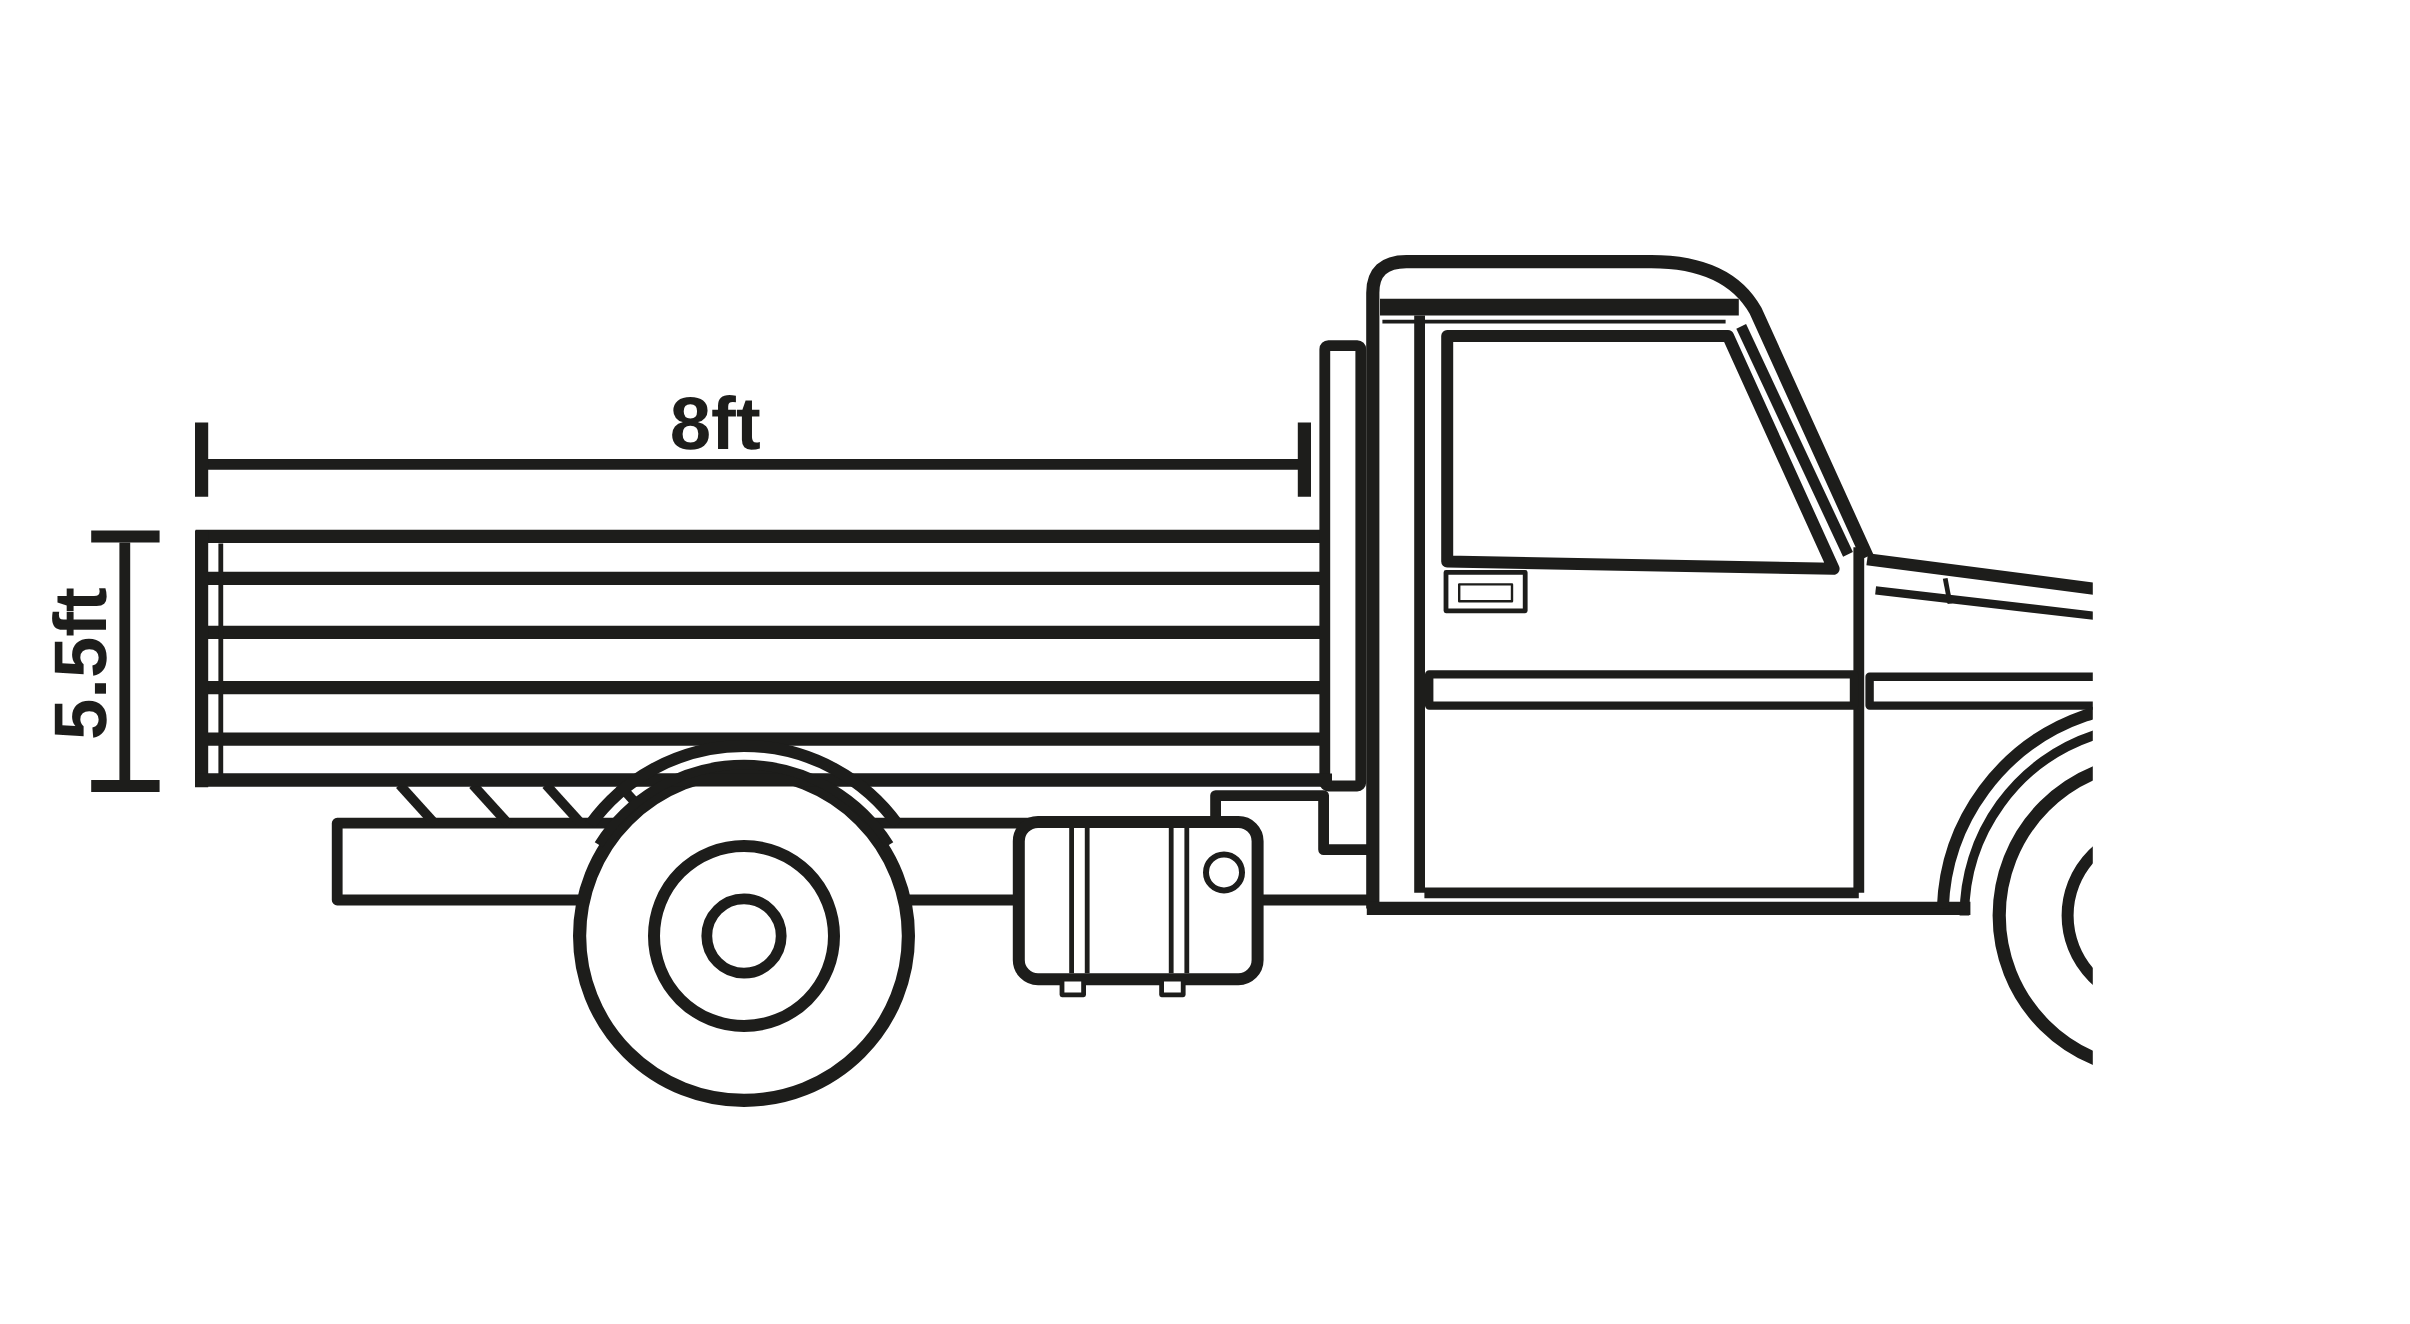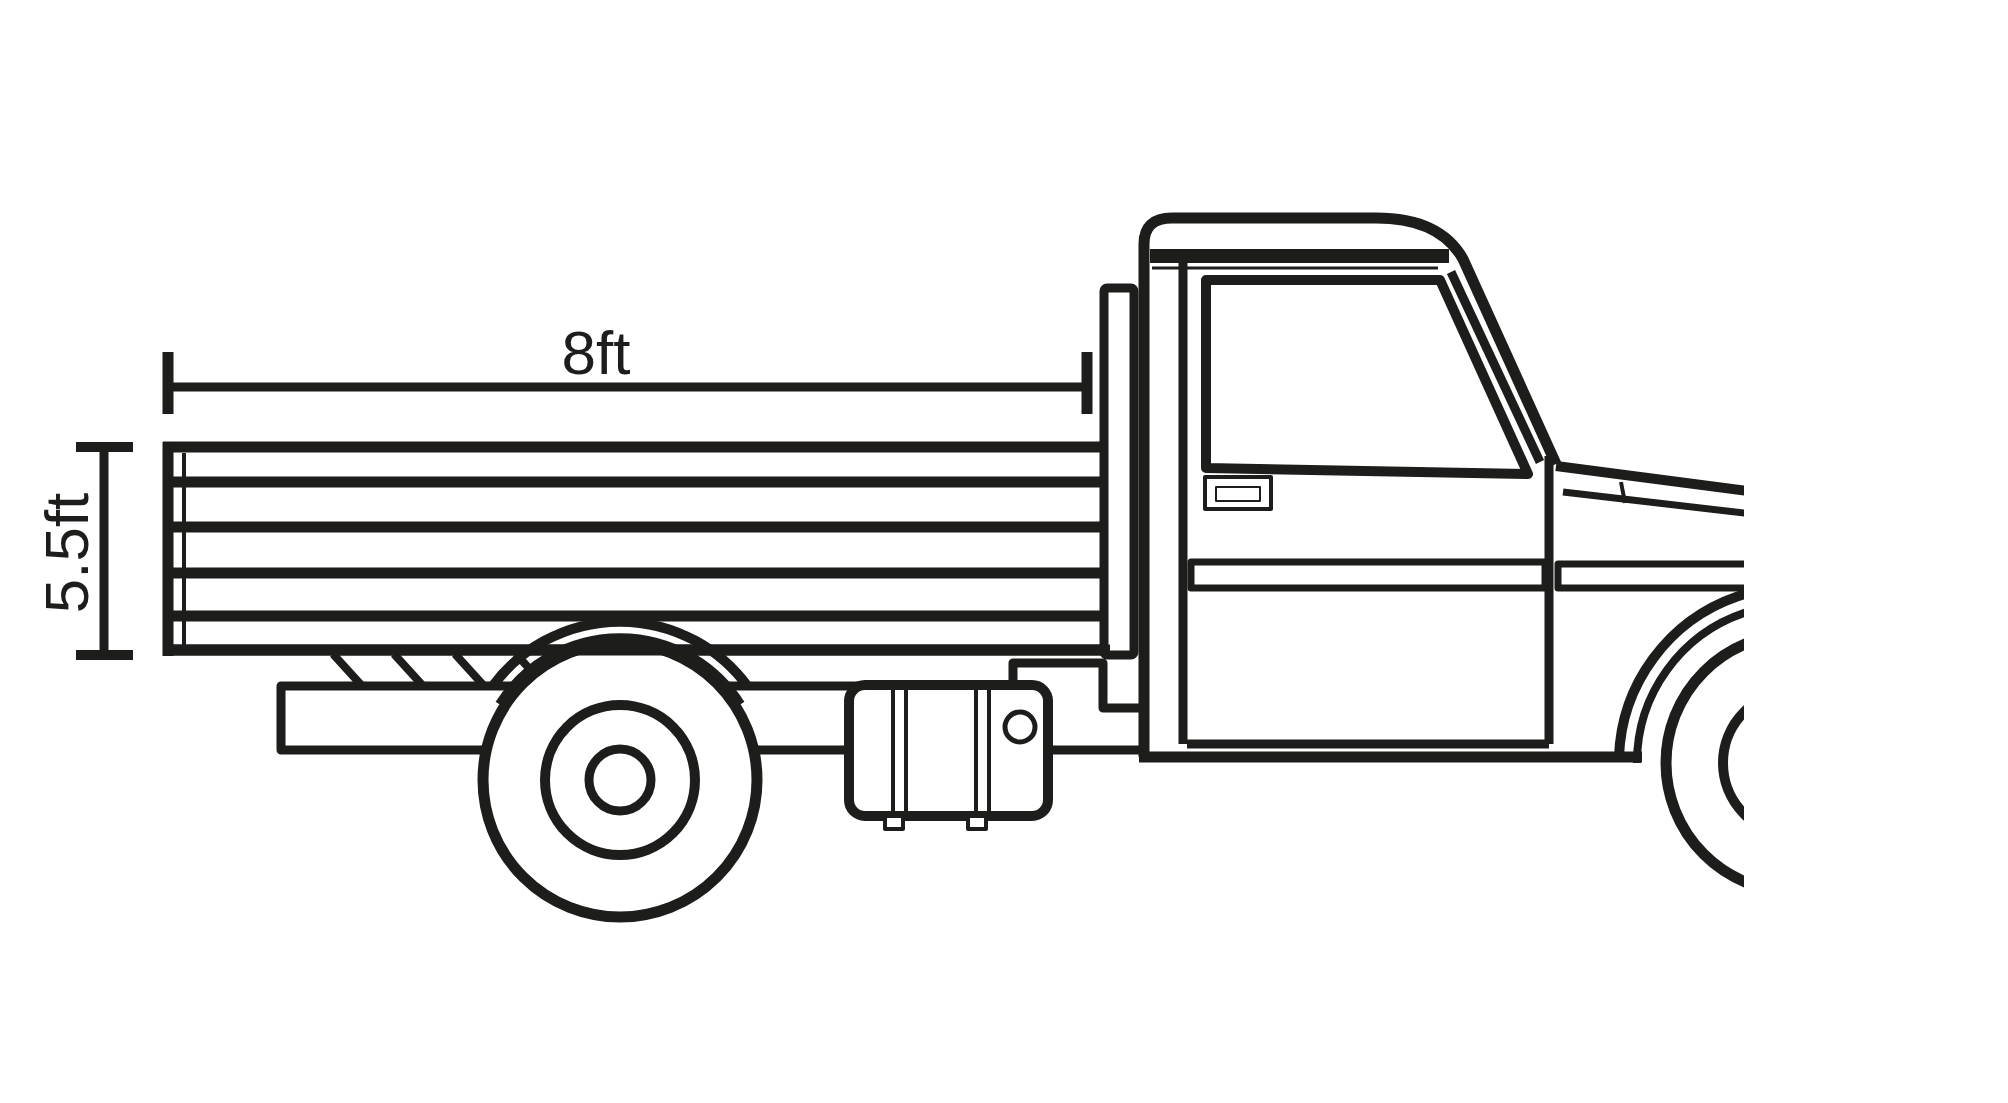--- a/index.html
+++ b/index.html
@@ -1,17 +1,17 @@
 <!DOCTYPE html>
 <html style="--line: #1d1d1b; --bg: #ffffff;"><head>
 <meta charset="utf-8">
 <style>
   :root { --line:#1d1d1b; --bg:#ffffff; }
   html,body{margin:0;padding:0;background:var(--bg);}
-  .stage{width:1744px;height:1103px;background:var(--bg);position:relative;overflow:hidden;}
+  .stage{width:1744px;height:1103px;background:var(--bg);position:relative;overflow:hidden;font-weight:bold;}
   svg{display:block;}
   .ln{stroke:var(--line);fill:none;stroke-linecap:butt;stroke-linejoin:round;}
   .fw{fill:#ffffff;}
   .s3{stroke-width:3}.s4{stroke-width:4}.s5{stroke-width:5}.s7{stroke-width:7}
   .s8{stroke-width:8}.s9{stroke-width:9}.s10{stroke-width:10}.s11{stroke-width:11}.s14{stroke-width:14}
   .dim-label{
     font-family:"Liberation Sans","DejaVu Sans",sans-serif;
     font-size:62px;
     fill:var(--line);
     stroke:none;

